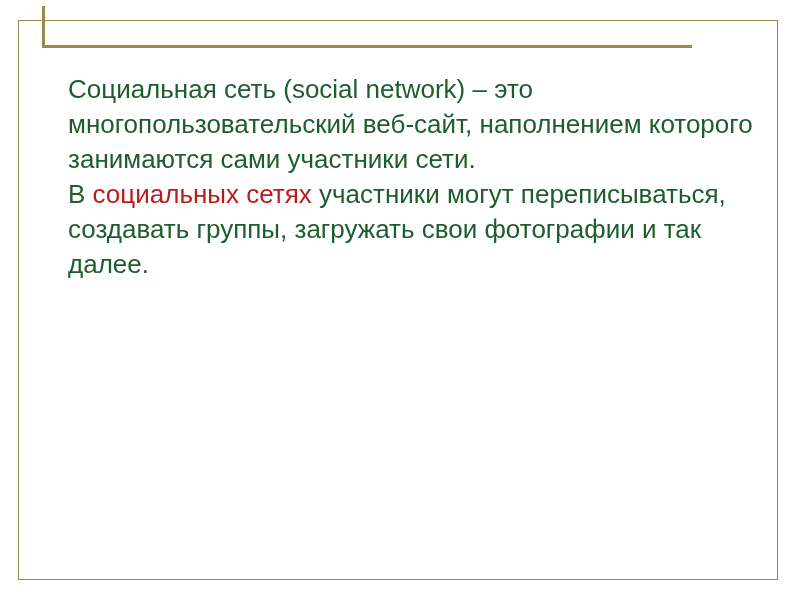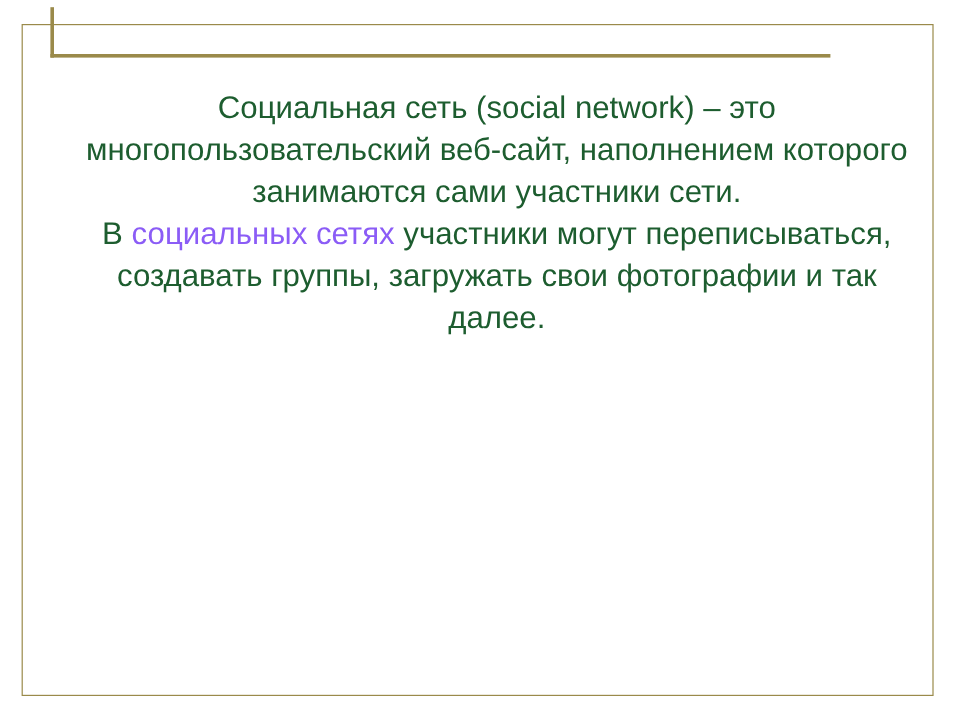--- a/index.html
+++ b/index.html
@@ -1,15 +1,15 @@
 <!DOCTYPE html>
 <html><head>
 <meta charset="utf-8">
 <style>
-  * { margin: 0; padding: 0; box-sizing: border-box; text-align: center; }
+  * { margin: 0; padding: 0; box-sizing: border-box; }
   body {
     width: 800px;
     height: 600px;
     background: #ffffff;
     font-family: Verdana, Geneva, sans-serif;
     position: relative;
     overflow: hidden;
   }
   .frame-outer {
     position: absolute;
@@ -32,21 +32,21 @@
     position: absolute;
     left: 68px;
     top: 72px;
     right: 40px;
     line-height: 1.35;
     font-size: 26px;
     color: #1d5d2f;
     font-weight: 400;
   }
   .highlight {
-    color: #8b5cf6;
+    color: #b91c1c;
   }
 </style>
 </head>
 <body>
 
 <div class="frame-outer"></div>
 <div class="frame-inner"></div>
 
 <div class="content">
   <span>Социальная сеть (social network)</span><span> – это многопользовательский веб-сайт, наполнением которого занимаются сами участники сети.</span><br>

